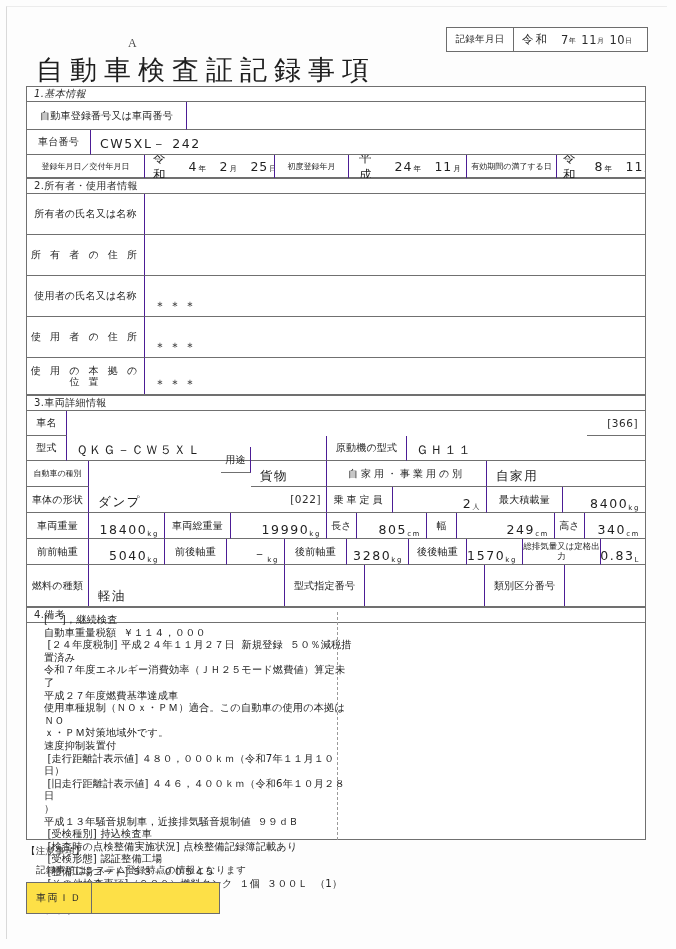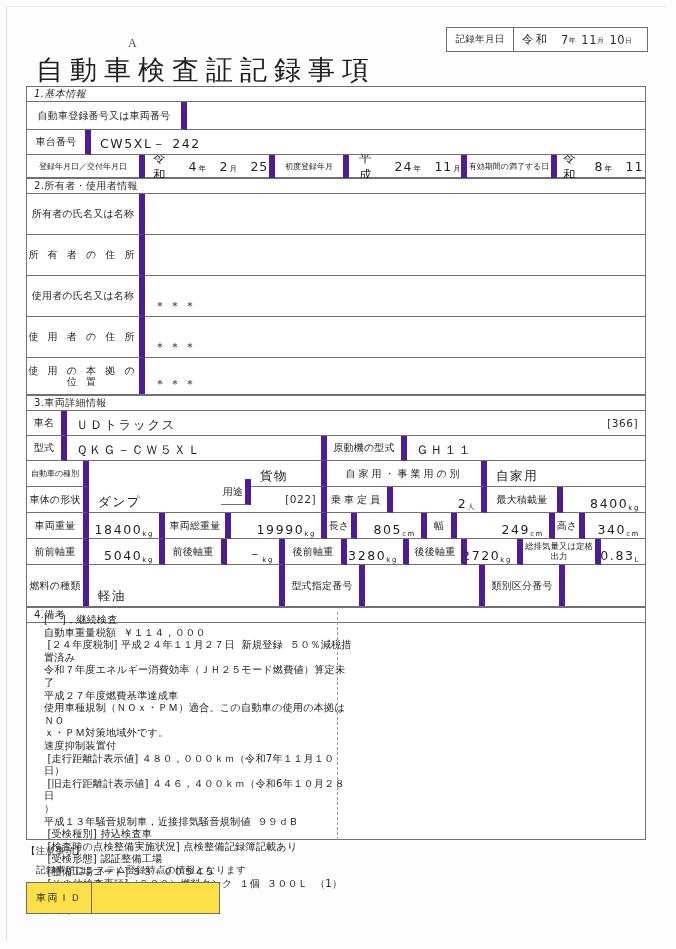--- a/index.html
+++ b/index.html
@@ -45,21 +45,21 @@
   .doc-title{
     position:absolute;left:36px;top:52px;
     font-size:27px;letter-spacing:7px;color:#1e1e1e;
     font-family:"DejaVu Sans","Liberation Sans",sans-serif;
     white-space:nowrap;
   }
 
   
   .tbl{position:absolute;border:1px solid #707070;background:#fff;box-sizing:border-box;}
   .cell{position:absolute;box-sizing:border-box;overflow:hidden;}
-  .br{border-right:6px solid #4c1d95;}
+  .br{border-right:1px solid #4c1d95;}
   .bb{border-bottom:1px solid #707070;}
 
   .sechdr{
     font-size:10px;color:#2b2b2b;padding-left:7px;
     display:flex;align-items:center;letter-spacing:.4px;
   }
   .lblcell{
     font-size:10px;display:flex;align-items:center;justify-content:center;
     letter-spacing:.2px;color:#242424;text-align:center;line-height:1.15;
   }
@@ -184,30 +184,29 @@
     <div class="cell valcell bb stars" style="left:118px;top:138px;width:500px;height:41px;">＊＊＊</div>
 
     <div class="cell lblcell lsp br" style="left:0;top:179px;width:118px;height:36px;">使 用 の 本 拠 の 位 置</div>
     <div class="cell valcell stars" style="left:118px;top:179px;width:500px;height:36px;">＊＊＊</div>
   </div>
 
   <div class="tbl" style="left:26px;top:395px;width:620px;height:212px;">
     <div class="cell sechdr bb" style="left:0;top:0;width:618px;height:15px;">3.車両詳細情報</div>
 
     <div class="cell lblcell br bb" style="left:0;top:15px;width:40px;height:25px;">車名</div>
-    <div class="cell valcell bb" style="left:40px;top:15px;width:520px;height:25px;">ＵＤトラックス</div>
     <div class="cell valcell right bb brkt" style="left:560px;top:15px;width:58px;height:25px;align-items:center;padding-right:7px;">[366]</div>
 
     <div class="cell lblcell br bb" style="left:0;top:40px;width:40px;height:25px;">型式</div>
     <div class="cell valcell bb br" style="left:40px;top:40px;width:260px;height:25px;">ＱＫＧ－ＣＷ５ＸＬ</div>
     <div class="cell lblcell br bb" style="left:300px;top:40px;width:80px;height:25px;">原動機の型式</div>
     <div class="cell valcell bb" style="left:380px;top:40px;width:238px;height:25px;">ＧＨ１１</div>
 
     <div class="cell lblcell tiny br bb" style="left:0;top:65px;width:62px;height:26px;">自動車の種別</div>
-    <div class="cell lblcell br bb" style="left:194px;top:83px;width:30px;height:26px;">用途</div>
+    <div class="cell lblcell br bb" style="left:194px;top:51px;width:30px;height:26px;">用途</div>
     <div class="cell valcell bb br" style="left:224px;top:65px;width:76px;height:26px;">貨物</div>
     <div class="cell lblcell lsp br bb" style="left:300px;top:65px;width:160px;height:26px;">自家用・事業用の別</div>
     <div class="cell valcell bb" style="left:460px;top:65px;width:158px;height:26px;">自家用</div>
 
     <div class="cell lblcell br bb" style="left:0;top:91px;width:62px;height:26px;">車体の形状</div>
     <div class="cell valcell bb" style="left:62px;top:91px;width:170px;height:26px;">ダンプ</div>
     <div class="cell valcell right bb br brkt" style="left:232px;top:91px;width:68px;height:26px;align-items:center;">[022]</div>
     <div class="cell lblcell lsp br bb" style="left:300px;top:91px;width:66px;height:26px;">乗車定員</div>
     <div class="cell valcell right bb br" style="left:366px;top:91px;width:94px;height:26px;">
       <span>2</span>
@@ -255,21 +254,21 @@
       <span>－</span>
         <span class="unit-s">kg</span>
     </div>
     <div class="cell lblcell br bb" style="left:258px;top:143px;width:62px;height:26px;">後前軸重</div>
     <div class="cell valcell right bb br" style="left:320px;top:143px;width:62px;height:26px;">
       <span>3280</span>
         <span class="unit-s">kg</span>
     </div>
     <div class="cell lblcell br bb" style="left:382px;top:143px;width:58px;height:26px;">後後軸重</div>
     <div class="cell valcell right bb br" style="left:440px;top:143px;width:56px;height:26px;">
-      <span>2720</span>
+      <span>1570</span>
         <span class="unit-s">kg</span>
     </div>
     <div class="cell lblcell br bb" style="left:496px;top:143px;width:78px;height:26px;font-size:8.5px;letter-spacing:0;">総排気量又は定格出力</div>
     <div class="cell valcell right bb" style="left:574px;top:143px;width:44px;height:26px;">
       <span>10.83</span>
         <span class="unit-s">L</span>
     </div>
 
     <div class="cell lblcell br" style="left:0;top:169px;width:62px;height:41px;">燃料の種類</div>
     <div class="cell lblcell br" style="left:258px;top:169px;width:80px;height:41px;">型式指定番号</div>

